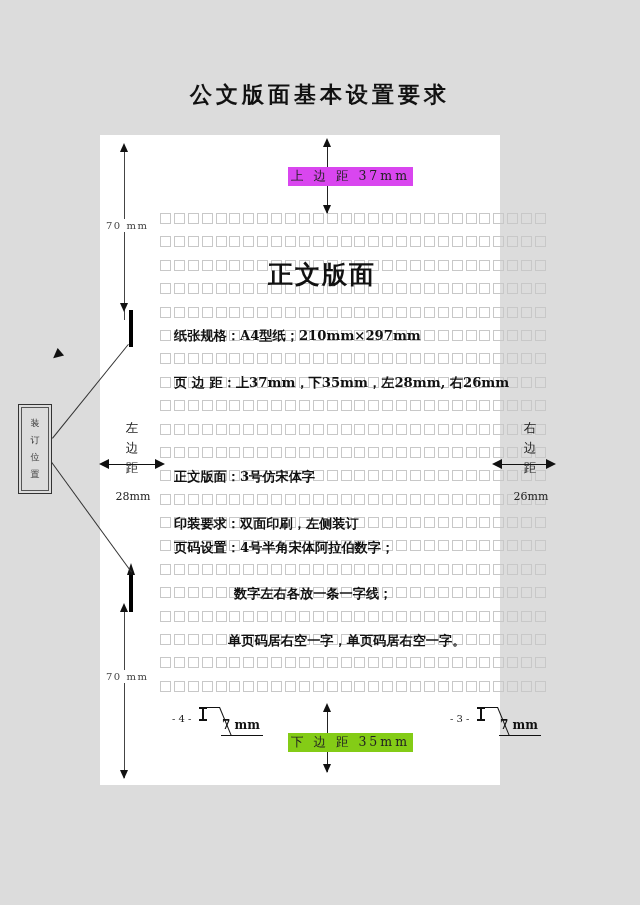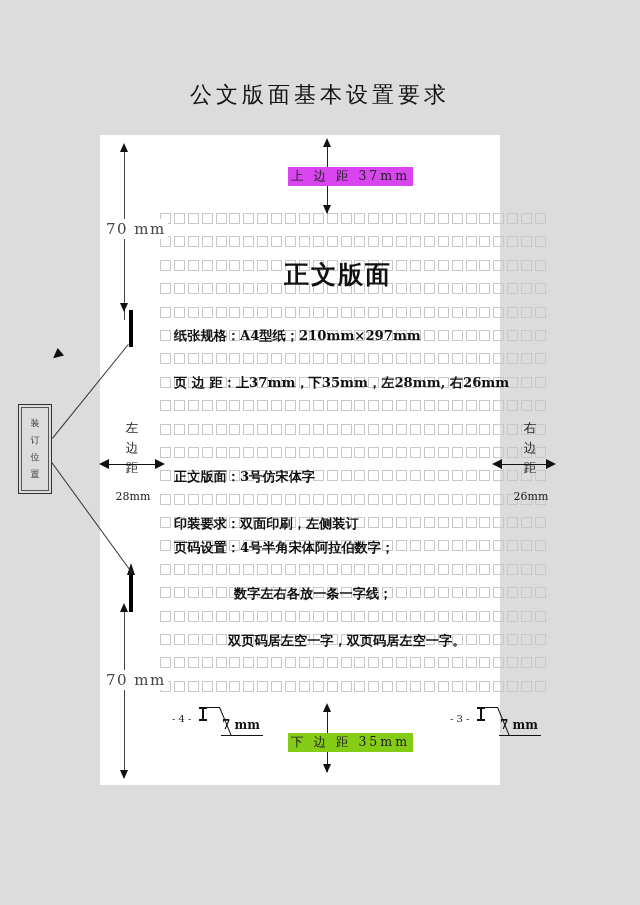--- a/index.html
+++ b/index.html
@@ -22,21 +22,21 @@
   }
 
   
   .title {
     position: absolute;
     left: 0;
     top: 80px;
     width: 640px;
     text-align: center;
     font-size: 22px;
-    font-weight: normal;
+    font-weight: bold;
     letter-spacing: 4px;
     color: #111;
     font-family: "DejaVu Serif", "Liberation Serif", serif;
   }
 
   
   .paper {
     position: absolute;
     left: 100px;
     top: 135px;
@@ -83,21 +83,20 @@
     position: absolute;
     white-space: nowrap;
     font-size: 13.2px;
     font-weight: bold;
     line-height: 1;
   }
   .tline.big {
     font-size: 25px;
     font-weight: bold;
     letter-spacing: 2px;
-    margin-left: 16px;
   }
 
   
   .vline {
     position: absolute;
     width: 1px;
     background: #222;
   }
   .hline {
     position: absolute;
@@ -139,21 +138,21 @@
   }
   .lbl-top {
     font-size: 12.5px;
     letter-spacing: 3px;
   }
   .lbl-bottom {
     font-size: 12.5px;
     letter-spacing: 3px;
   }
   .lbl-70 {
-    font-size: 15px;
+    font-size: 10px;
     letter-spacing: 1.5px;
     color: #444;
   }
   .lbl-side {
     font-size: 12.5px;
     text-align: center;
     line-height: 20px;
   }
   .lbl-mm {
     font-size: 11px;
@@ -863,21 +862,21 @@
     </div>
 
   <div class="bodytext">
     <div class="tline big" style="left:108px; top:52px;">正文版面</div>
     <div class="tline" style="left:14px; top:119px;">纸张规格：A4型纸；210mm×297mm</div>
     <div class="tline" style="left:14px; top:166px;">页 边 距：上37mm，下35mm，左28mm, 右26mm</div>
     <div class="tline" style="left:14px; top:260px;">正文版面：3号仿宋体字</div>
     <div class="tline" style="left:14px; top:307px;">印装要求：双面印刷，左侧装订</div>
     <div class="tline" style="left:14px; top:331px;">页码设置：4号半角宋体阿拉伯数字；</div>
     <div class="tline" style="left:74px; top:377px;">数字左右各放一条一字线；</div>
-    <div class="tline" style="left:68px; top:424px;">双页码居左空一字，双页码居左空一字。</div>
+    <div class="tline" style="left:68px; top:424px;">单页码居右空一字，单页码居右空一字。</div>
   </div>
 
   <div class="vline" style="left:327px; top:145px; height:68px;"></div>
   <div class="arrowhead ah-up" style="left:322.5px; top:138px;"></div>
   <div class="arrowhead ah-down" style="left:322.5px; top:205px;"></div>
   <div class="lbl lbl-top" style="left:288px; top:167px; background:#d946ef; padding:1px 3px;">上 边 距 37mm</div>
 
   <div class="vline" style="left:124px; top:150px; height:170px; background:#444;"></div>
   <div class="arrowhead ah-up" style="left:119.5px; top:143px;"></div>
   <div class="arrowhead ah-down" style="left:119.5px; top:303px;"></div>

